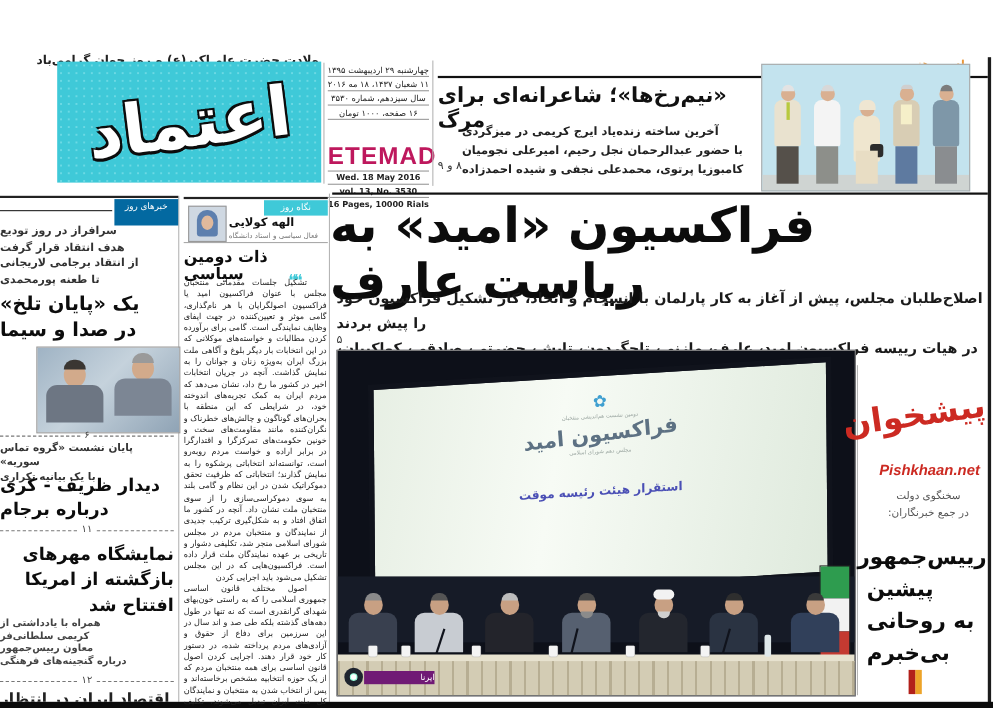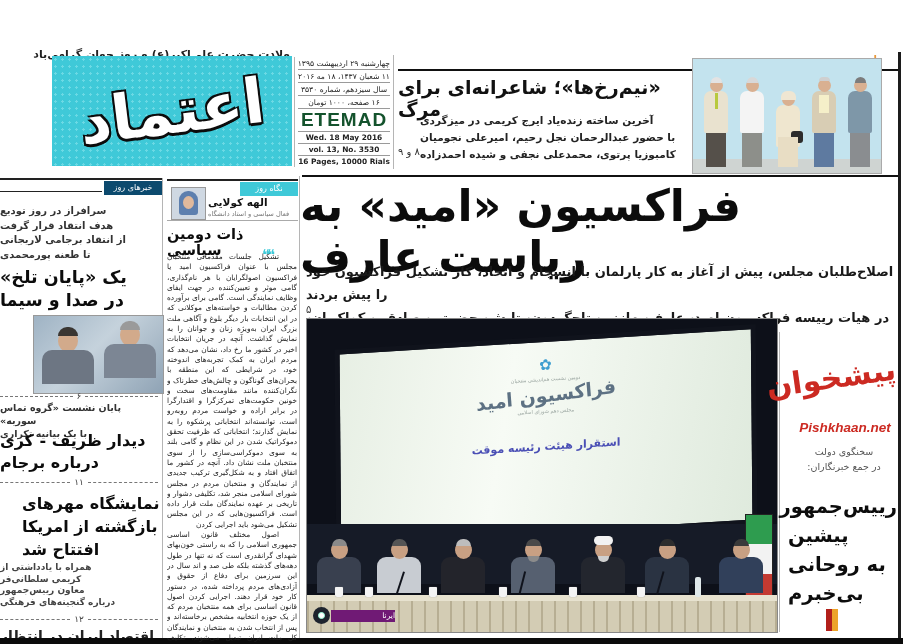--- a/index.html
+++ b/index.html
@@ -10,22 +10,22 @@
 
   
   #occasion{top:48px;right:613px;font-size:11px;font-weight:bold;color:#222;white-space:nowrap;}
   #masthead-box{top:56px;right:611px;width:240px;height:110px;background:#3fc9d8;
       background-image:radial-gradient(#6cd9e4 1px, transparent 1.2px);background-size:7px 7px;
       display:flex;align-items:center;justify-content:center;overflow:hidden;}
   #masthead-title{font-size:62px;font-weight:900;color:#fff;transform:rotate(-7deg);
       text-shadow:2px 2px 0 #0c0c0c,-2px -2px 0 #0c0c0c,2px -2px 0 #0c0c0c,-2px 2px 0 #0c0c0c,0 3px 0 #0c0c0c;}
   #datecol{top:57px;left:298px;width:92px;height:110px;font-size:7.6px;color:#222;text-align:center;}
   #datecol .dl{border-bottom:1px solid #9a9a9a;padding:1.5px 0;white-space:nowrap;overflow:hidden;}
-  #latin-name{font-family:"Liberation Sans",sans-serif;font-size:19px;font-weight:bold;letter-spacing:1px;
-      color:#14532d;direction:ltr;margin-top:0;}
+  #latin-name{font-family:"Liberation Sans",sans-serif;font-size:22px;font-weight:bold;letter-spacing:1px;
+      color:#be185d;direction:ltr;margin-top:20px;}
   #datecol .el{border-top:1px solid #9a9a9a;padding:1px 0;font-size:7.4px;font-weight:bold;direction:ltr;white-space:nowrap;}
   .vline{background:#b5b5b5;width:1px;}
 
   
   #arts-label{top:54px;left:828px;width:70px;text-align:left;font-size:10px;font-weight:bold;color:#e8973a;}
   #arts-rule{top:69px;left:398px;width:500px;height:2px;background:#111;}
   #arts-headline{top:76px;left:398px;width:292px;text-align:left;font-size:19px;font-weight:900;color:#111;}
   #arts-deck{top:112px;left:420px;width:268px;text-align:left;font-size:10.5px;font-weight:bold;color:#222;line-height:17px;}
   #arts-pageref{top:146px;left:398px;font-size:10px;color:#333;}
   #arts-photo{top:58px;left:692px;width:188px;height:114px;background:#c3e3ee;border:1px solid #aaa;overflow:hidden;}
@@ -76,37 +76,37 @@
   #flag .w{height:34%;background:#f2f2f2;}
   #flag .r{height:33%;background:#c43a31;}
   #credit-badge{position:absolute;top:288px;left:6px;width:17px;height:17px;border-radius:50%;background:#1e242e;
       display:flex;align-items:center;justify-content:center;}
   #credit-badge .lens{width:7px;height:7px;border-radius:50%;background:#fff;border:1.5px solid #9fd;box-sizing:border-box;}
   #credit-strip{position:absolute;top:291px;left:24px;width:64px;height:12px;background:#701a75;color:#fff;
       font-size:7.5px;text-align:right;line-height:12px;}
 
   
   #lc-rule-top{top:178px;left:0;width:162px;height:1.5px;background:#222;}
-  #lc-label{top:181px;left:104px;width:58px;height:14px;background:#0c4a6e;color:#fff;font-size:8px;
+  #lc-label{top:181px;left:104px;width:58px;height:24px;background:#0369a1;color:#fff;font-size:8px;
       text-align:center;line-height:14px;overflow:hidden;}
   #lc-rule-2{top:191px;left:0;width:102px;height:1px;background:#222;}
   #lc-item1{top:204px;left:0;width:158px;text-align:left;font-size:10px;font-weight:bold;color:#333;line-height:14.5px;}
   #lc-headline1{top:266px;left:0;width:158px;text-align:left;font-size:17.5px;font-weight:900;color:#0c0c0c;line-height:23px;}
   #lc-photo{top:315px;left:33px;width:129px;height:77px;border:1px solid #999;overflow:hidden;
       background:linear-gradient(135deg,#9fb3c4,#c5d2dc 45%,#8fa3b5);}
   .lp-head{position:absolute;width:20px;height:22px;border-radius:50%;background:#d2aa8b;}
   .lp-hair{position:absolute;width:20px;height:9px;border-radius:10px 10px 0 0;}
   .lp-body{position:absolute;width:52px;height:34px;border-radius:10px 10px 0 0;}
   .lc-div{display:flex;align-items:center;gap:4px;width:158px;color:#444;font-size:9px;}
   .lc-div .dash{flex:1;border-top:1px dashed #777;height:0;}
   #lc-div6{top:391px;left:0;}
   #lc-item2{top:401px;left:0;width:158px;text-align:left;font-size:9.5px;font-weight:bold;color:#333;line-height:13px;}
   #lc-headline2{top:430px;left:0;width:158px;text-align:left;font-size:16px;font-weight:900;color:#0c0c0c;line-height:22px;}
   #lc-div11{top:477px;left:0;}
-  #lc-headline3{top:492px;left:0;width:158px;text-align:left;font-size:16px;font-weight:900;color:#0c0c0c;line-height:23px;padding-left:22px;}
+  #lc-headline3{top:492px;left:0;width:158px;text-align:right;font-size:16px;font-weight:900;color:#0c0c0c;line-height:23px;}
   #lc-item3{top:562px;left:0;width:158px;text-align:left;font-size:9px;font-weight:bold;color:#444;line-height:11.5px;}
   #lc-div12{top:614px;left:0;}
   #lc-clip{top:628px;left:0;width:158px;height:10px;overflow:hidden;text-align:left;font-size:14px;font-weight:900;color:#222;}
 
   
   #op-rule-top{top:179px;left:167px;width:131px;height:1.5px;background:#222;}
   #op-label{top:182px;left:240px;width:58px;height:14px;background:#3fc9d8;color:#fff;font-size:8px;
       text-align:center;line-height:14px;}
   #op-photo{top:187px;left:171px;width:33px;height:31px;border:1px solid #999;overflow:hidden;background:#cfd8e2;}
   #op-photo .scarf{position:absolute;top:3px;left:7px;width:19px;height:24px;border-radius:9px 9px 3px 3px;background:#5d7fae;}

